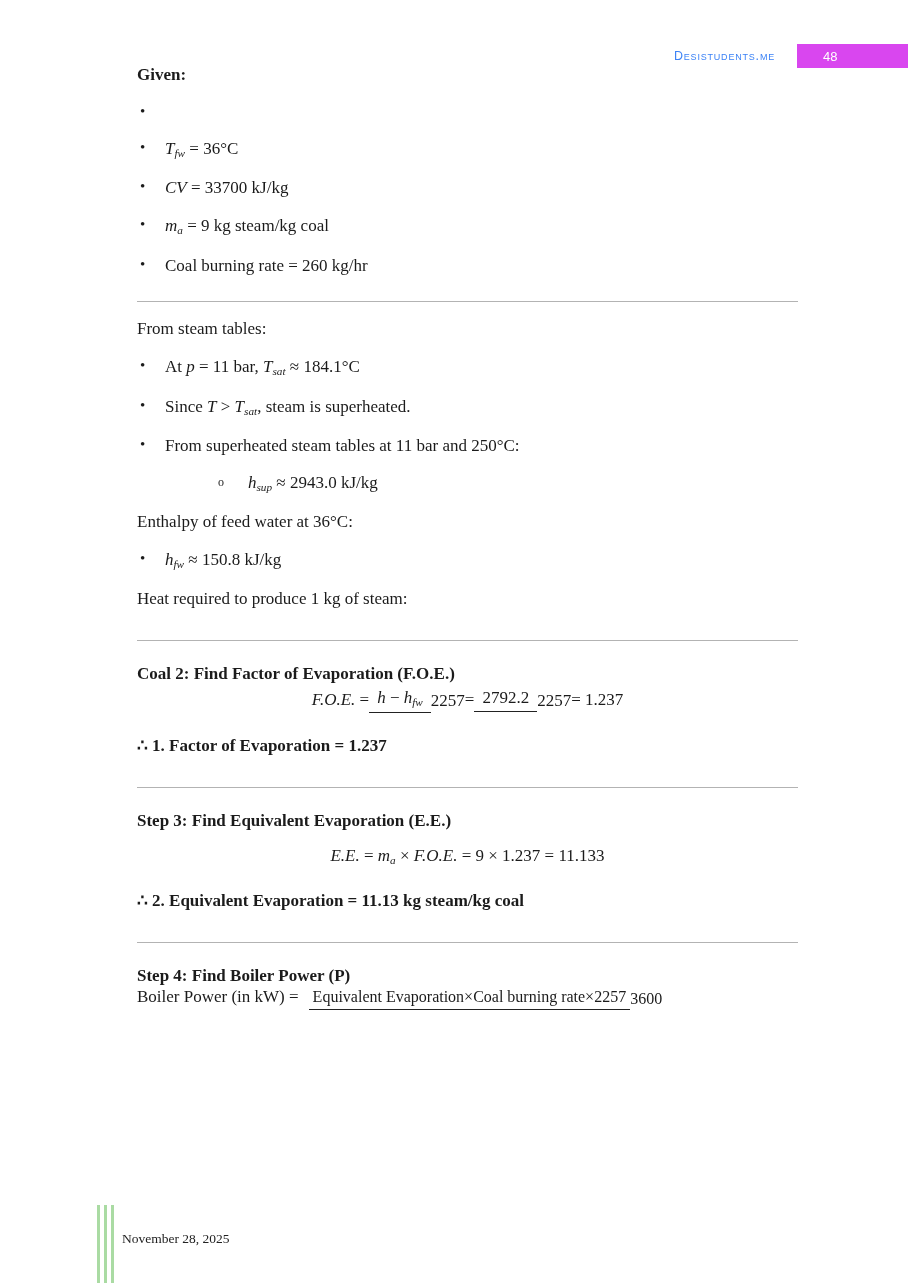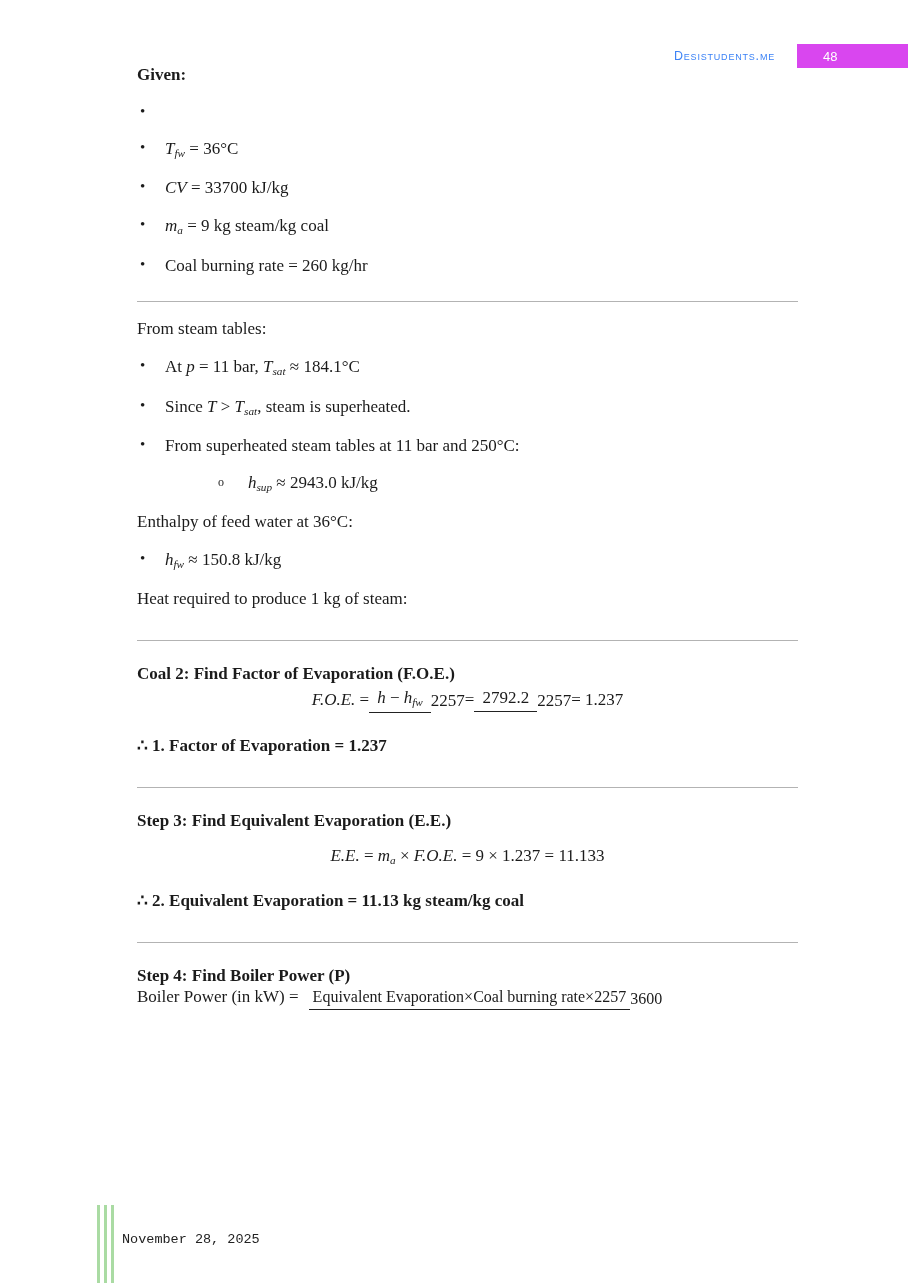--- a/index.html
+++ b/index.html
@@ -41,21 +41,21 @@
   .frac .den{padding-top:3px;}
   .boiler-eq{display:flex;align-items:flex-start;margin-top:1px;gap:10px;}
   .frac-small{font-size:16px;line-height:1.25;}
   .frac-small .num{padding:0 4px 2px;border-bottom:1px solid #222;}
   .frac-small .den{padding-top:2px;}
 
   
   .footer-bars{position:absolute;left:97px;bottom:0;width:17px;height:78px;
       background:repeating-linear-gradient(to right,#aadba3 0 3px,#ffffff 3px 7px);}
   .footer-date{position:absolute;left:122px;bottom:36px;
-      font-family:Liberation Mono, monospace;font-size:13.5px;color:#222;}
+      font-family:Liberation Serif, serif;font-size:13.5px;color:#222;}
 </style>
 </head>
 <body>
 
 <div class="page" data-name="document-page">
 
   <div class="page-header" data-name="page-header">
     <span class="site-name" data-name="site-name">Desistudents.me</span>
     <span class="page-badge" data-name="page-number-badge">48</span>
   </div>

